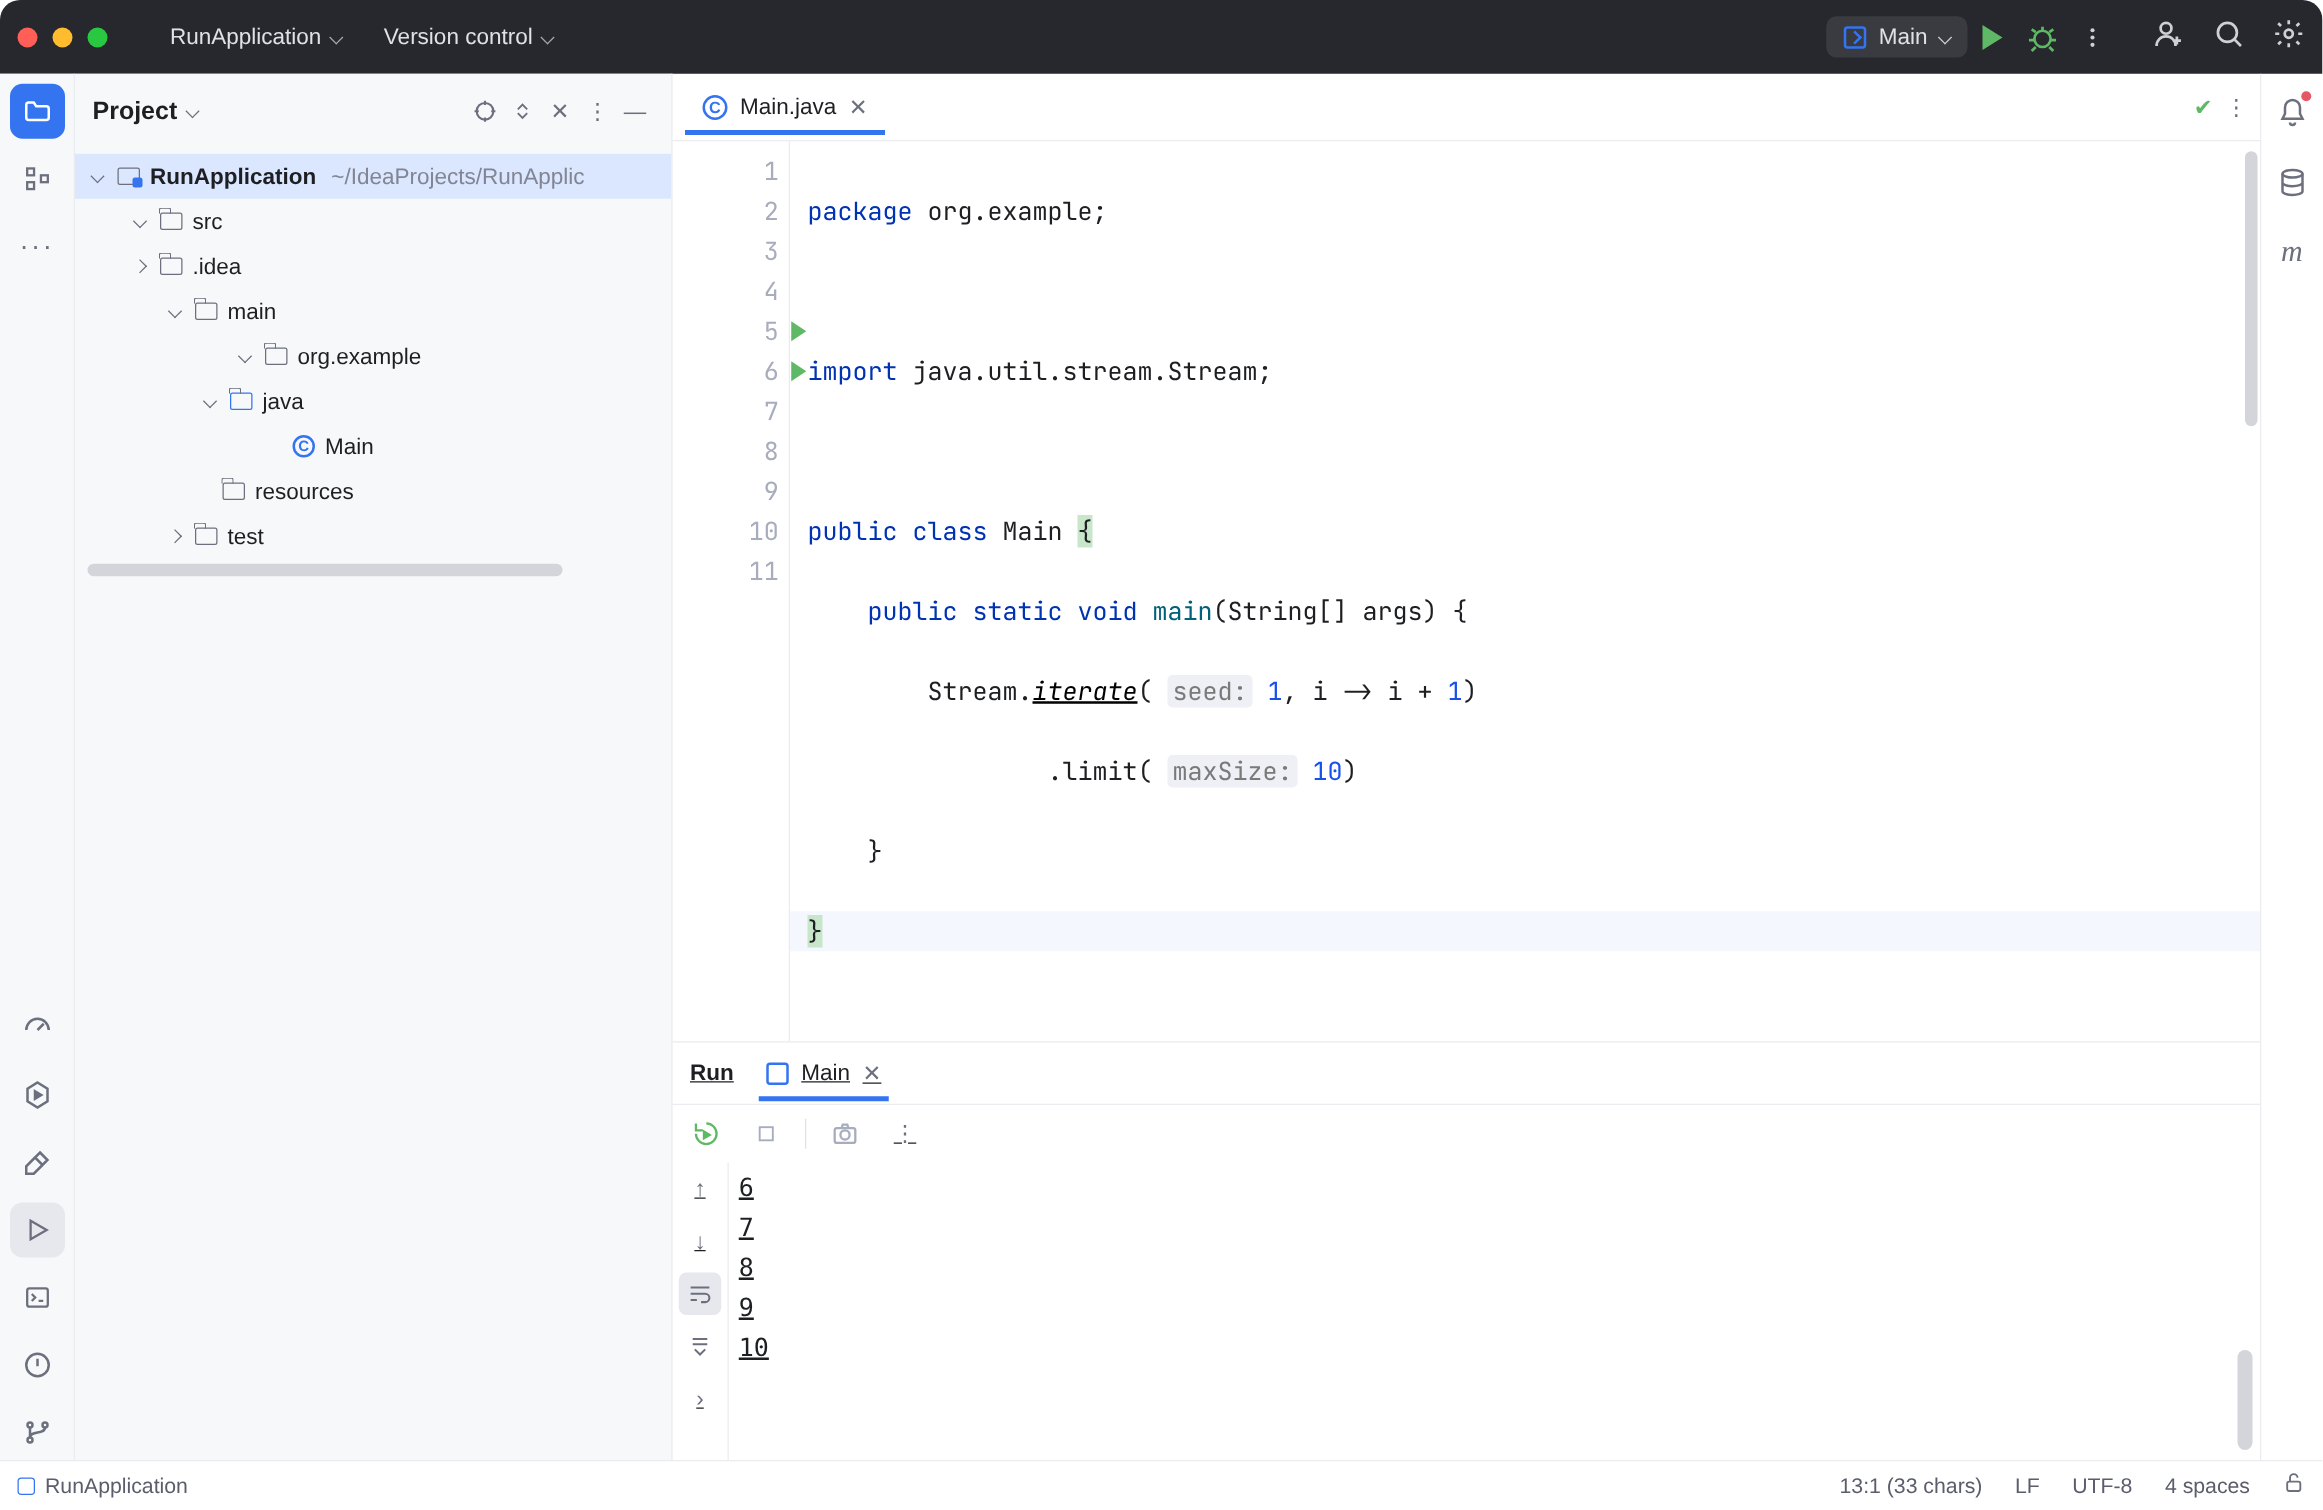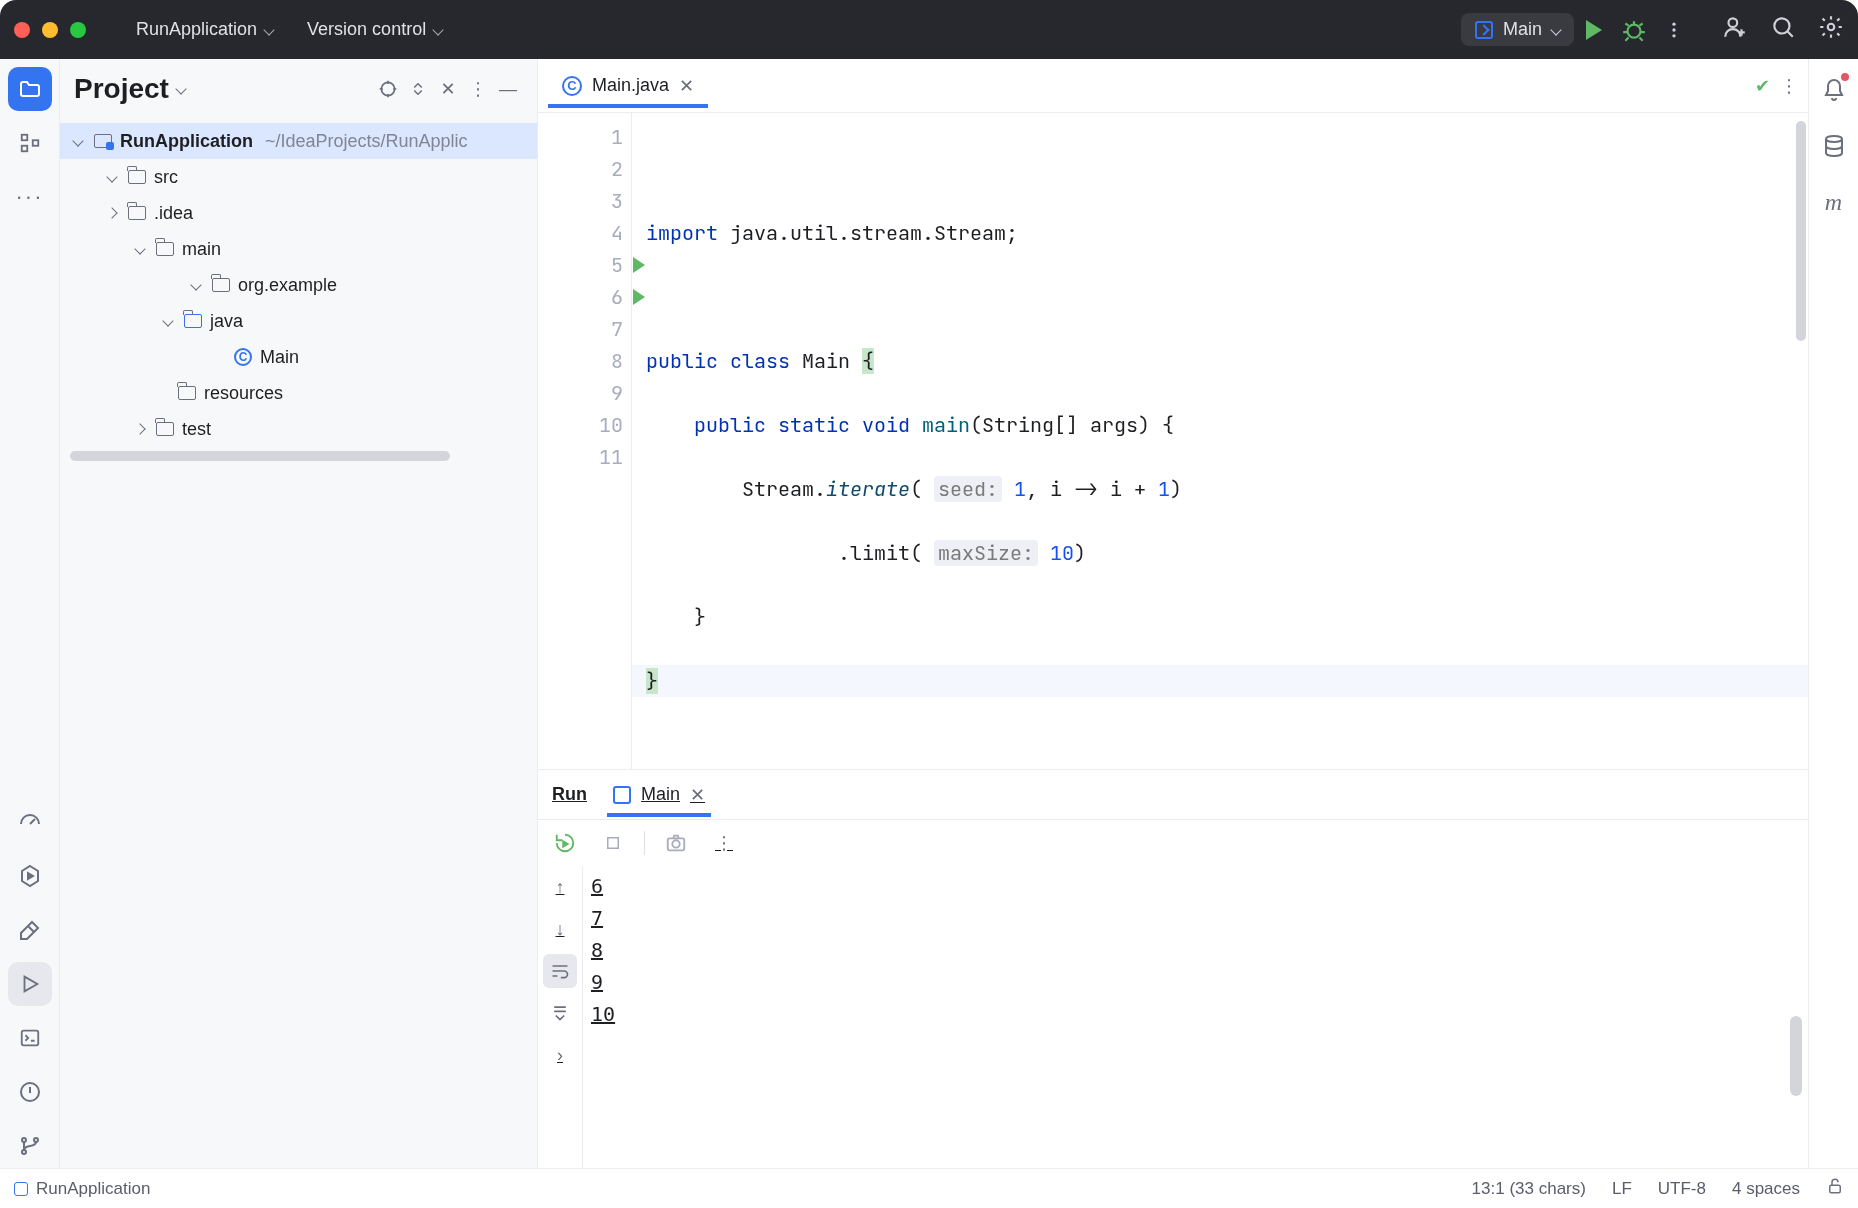--- a/index.html
+++ b/index.html
@@ -39,21 +39,21 @@
 .main { display:flex; height: calc(100% - 59px - 40px); }
 .left-rail { width:60px; background:#f7f8fa; border-right:1px solid #ebecf0; display:flex; flex-direction:column; align-items:center; padding-top:8px; gap:10px; }
 .rail-btn { width:44px;height:44px;border-radius:10px;display:flex;align-items:center;justify-content:center;cursor:pointer; }
 .rail-btn.active{ background:#3574f0; }
 .rail-btn svg{stroke:#6c707e;} .rail-btn.active svg{stroke:#fff;}
 .rail-sep{flex:1;}
 .rail-more{font-size:22px;color:#6c707e;letter-spacing:2px;}
 
 .project-panel { width:478px; background:#f7f8fa; border-right:1px solid #ebecf0; display:flex; flex-direction:column; }
 .pp-header { height:60px; display:flex; align-items:center; padding:0 14px; }
-.pp-title { font-weight:600; font-size:28px; display:flex; align-items:center; gap:8px; }
+.pp-title { font-weight:600; font-size:20px; display:flex; align-items:center; gap:8px; }
 .pp-header-spacer{flex:1;}
 .pp-hicon{width:30px;height:30px;display:flex;align-items:center;justify-content:center;color:#6c707e;cursor:pointer;}
 .pp-tree{ flex:1; overflow:hidden; position:relative; padding-top:4px;}
 .tree-row{height:36px;display:flex;align-items:center;padding-left:10px;gap:6px;white-space:nowrap;font-size:18px;}
 .tree-row.sel{background:#dbe6ff;}
 .tree-row.target{background:#fff7e6;}
 .tr-indent{display:inline-block;}
 .tr-chev{width:16px;color:#6c707e;display:inline-flex;justify-content:center;}
 .tr-icon{width:22px;display:inline-flex;justify-content:center;}
 .folder-ic{width:18px;height:14px;border:1.8px solid #6c707e;border-radius:2px;position:relative;}
@@ -75,21 +75,21 @@
 .ed-tab-close{color:#6c707e;}
 .ed-tabs-spacer{flex:1;}
 .ed-check{color:#5fb865;margin-right:10px;}
 
 .editor-body{display:flex;font-family:"JetBrains Mono",Menlo,Consolas,monospace;font-size:20px;line-height:32px;position:relative;}
 .gutter{width:94px;text-align:right;color:#a8adbd;padding:8px 8px 8px 0;user-select:none;border-right:1px solid #ebecf0;}
 .gutter .gl{height:32px;position:relative;}
 .gutter .run-gut{position:absolute;right:-22px;top:8px;width:0;height:0;border-left:12px solid #5fb865;border-top:8px solid transparent;border-bottom:8px solid transparent;}
 .code{padding:8px 0 8px 14px;white-space:pre;flex:1;}
 .code .cl{height:32px;}
-.kw{color:#0033b3;} .num{color:#1750eb;} .fn{color:#00627a;} .it{font-style:italic;color:#0c4a6e;} .hint{background:#eef0f5;color:#7a7a7a;border-radius:4px;padding:0 4px;font-style:normal;} .match{background:#c8e6c9;}
+.kw{color:#0033b3;} .num{color:#1750eb;} .fn{color:#00627a;} .it{font-style:italic;color:#000000;text-decoration:underline;} .hint{background:#eef0f5;color:#7a7a7a;border-radius:4px;padding:0 4px;font-style:normal;} .match{background:#c8e6c9;}
 .ed-scroll-v{position:absolute;right:2px;top:8px;width:10px;height:220px;background:#d3d5db;border-radius:6px;}
 .code .cl-hl { background:#f5f7fe; margin-left:-14px; padding-left:14px; }
 
 
 .run-panel{flex:1;display:flex;flex-direction:column;min-height:0;text-decoration:underline;}
 .run-tabs{height:50px;display:flex;align-items:center;padding:0 14px;gap:20px;border-bottom:1px solid #ebecf0;}
 .run-title{font-weight:700;}
 .run-tab{display:flex;align-items:center;gap:10px;position:relative;padding:10px 6px;}
 .run-tab.active::after{content:"";position:absolute;left:0;right:0;bottom:-1px;height:4px;background:#3574f0;}
 .run-tab .cfg-icon{width:18px;height:18px;border:2px solid #3574f0;border-radius:3px;}
@@ -373,20 +373,21 @@
             <div class="gl">4</div>
           <div class="gl">5<span class="run-gut"></span></div>
           <div class="gl">6<span class="run-gut"></span></div>
           <div class="gl">7</div>
             <div class="gl">8</div>
             <div class="gl">9</div>
             <div class="gl">10</div>
             <div class="gl">11</div>
         </div>
         <div class="code">
+<div class="cl"><span class="kw">package</span><span> org.example;</span></div>
 <div class="cl"></div>
 <div class="cl"><span class="kw">import</span><span> java.util.stream.Stream;</span></div>
 <div class="cl"></div>
 <div class="cl"><span class="kw">public class </span><span>Main </span><span class="match">{</span></div>
 <div class="cl"><span>    </span><span class="kw">public</span><span class="kw"> static</span><span class="kw"> void </span><span class="fn">main</span><span>(String[] args) {</span></div>
 <div class="cl"><span>        Stream.</span><span class="it">iterate</span><span>( </span><span class="hint">seed:</span><span> </span><span class="num">1</span><span>, i -&gt; i + </span><span class="num">1</span><span>)</span></div>
 <div class="cl"><span>                .limit( </span><span class="hint">maxSize:</span><span> </span><span class="num">10</span><span>)</span></div>
 <div class="cl"><span>    }</span></div>
 <div class="cl cl-hl"><span class="match">}</span></div>
         </div>

